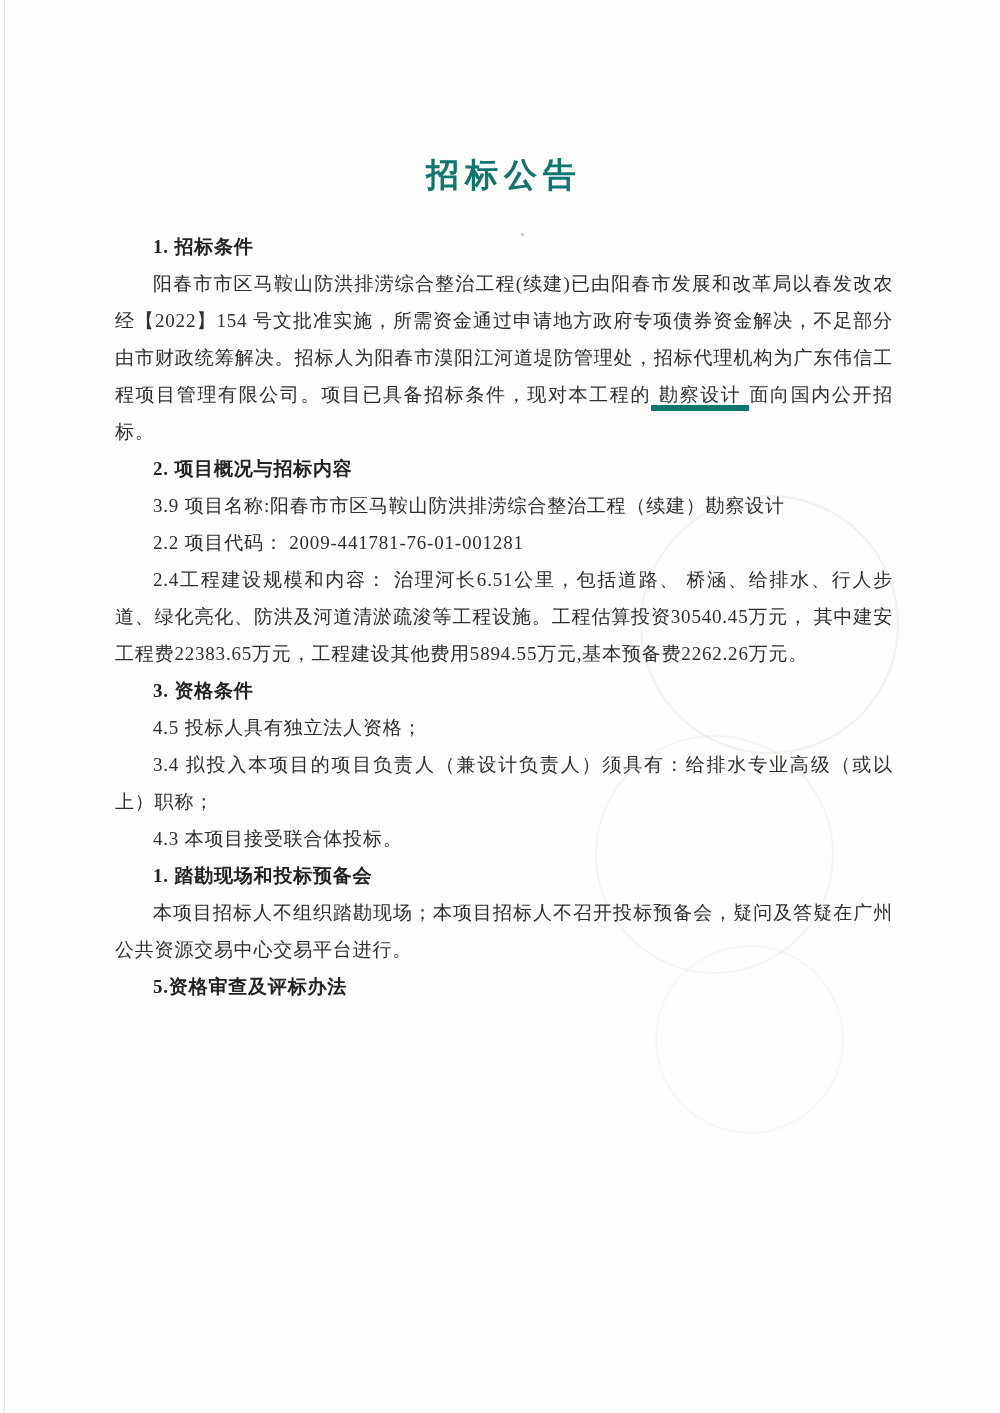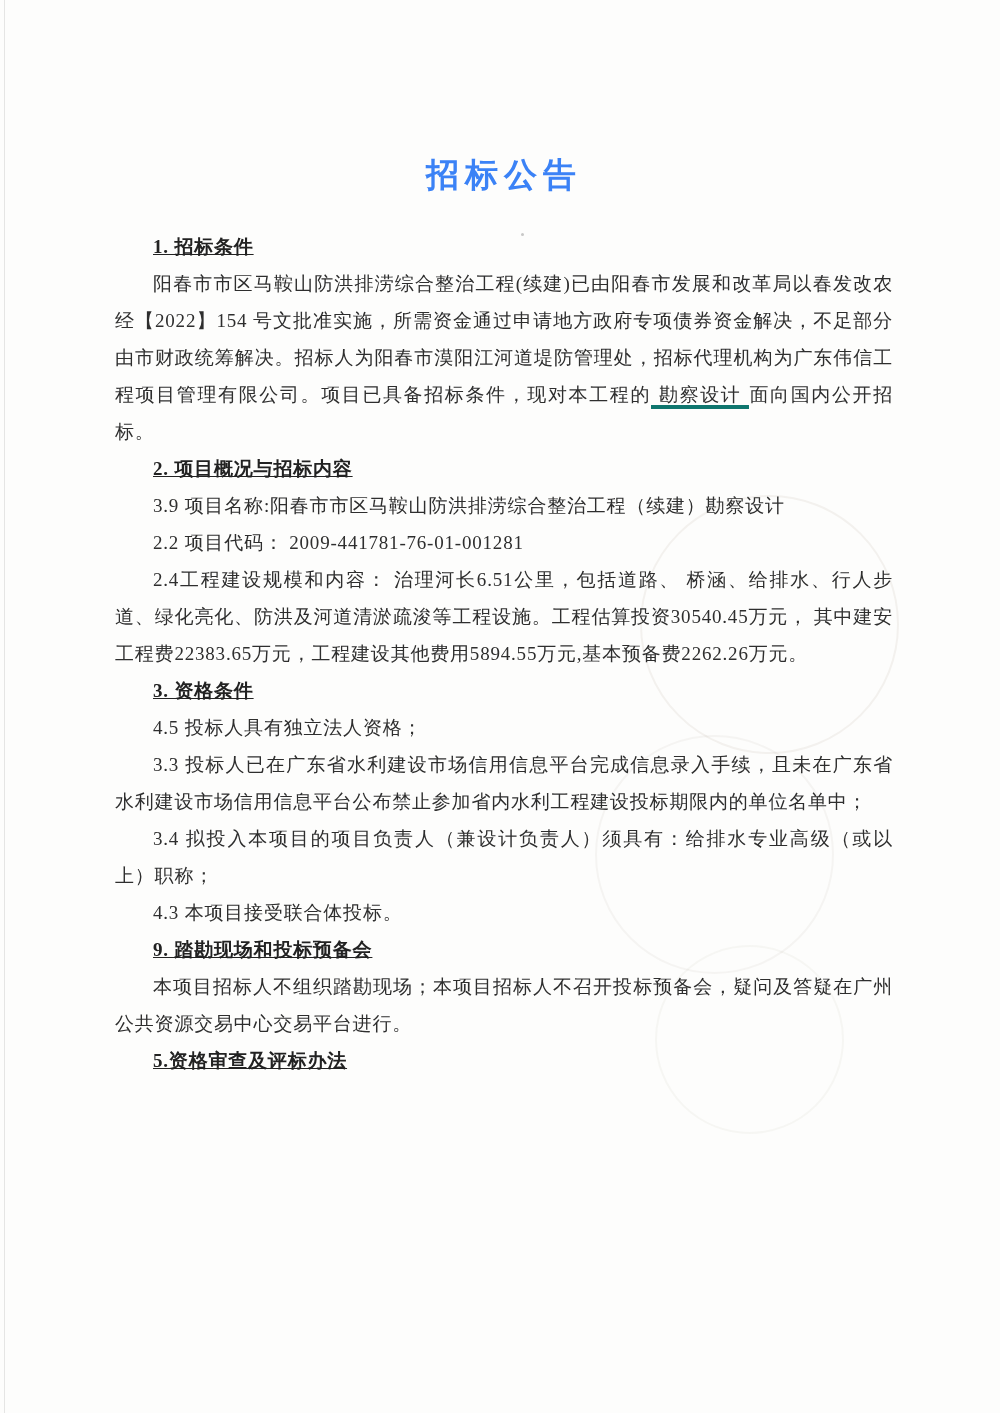--- a/index.html
+++ b/index.html
@@ -35,42 +35,41 @@
   .speck-2 { left: 829px; top: 289px; width: 2px; height: 2px; }
   .content {
     position: absolute;
     left: 115px;
     top: 152px;
     width: 778px;
   }
   .title {
     font-size: 33px;
     font-weight: bold;
-    color: #3b82f6;
+    color: #0f766e;
     text-align: center;
     letter-spacing: 6px;
     margin: 0 0 30px 0;
     line-height: 46px;
   }
   .para, .heading {
     font-size: 19px;
     line-height: 37px;
     letter-spacing: 0.8px;
     margin: 0;
     text-align: justify;
   }
   .heading {
     font-weight: bold;
     text-indent: 2em;
     color: #222222;
-    text-decoration: underline;
   }
   .indent { text-indent: 2em; }
   .u {
-    border-bottom: 4px solid #0f766e;
+    border-bottom: 6px solid #0f766e;
     padding: 0 8px;
   }
 </style>
 </head>
 <body>
 
 <div class="page">
   <div class="scan-edge"></div>
   <div class="seal seal-1"></div>
   <div class="seal seal-2"></div>
@@ -84,22 +83,21 @@
     <p class="heading">1.  招标条件</p>
     <p class="para indent"><span>阳春市市区马鞍山防洪排涝综合整治工程(续建)已由阳春市发展和改革局以春发改农经【2022】154 号文批准实施，所需资金通过申请地方政府专项债券资金解决，不足部分由市财政统筹解决。招标人为阳春市漠阳江河道堤防管理处，招标代理机构为广东伟信工程项目管理有限公司。项目已具备招标条件，现对本工程的</span><span class="u">勘察设计</span><span>面向国内公开招标。</span></p>
 
     <p class="heading">2.  项目概况与招标内容</p>
     <p class="para indent">3.9 项目名称:阳春市市区马鞍山防洪排涝综合整治工程（续建）勘察设计</p>
     <p class="para indent">2.2 项目代码： 2009-441781-76-01-001281</p>
     <p class="para indent">2.4工程建设规模和内容： 治理河长6.51公里，包括道路、 桥涵、给排水、行人步道、绿化亮化、防洪及河道清淤疏浚等工程设施。工程估算投资30540.45万元， 其中建安工程费22383.65万元，工程建设其他费用5894.55万元,基本预备费2262.26万元。</p>
 
     <p class="heading">3.  资格条件</p>
     <p class="para indent">4.5 投标人具有独立法人资格；</p>
-    <p class="para indent">3.3 投标人已在广东省水利建设市场信用信息平台完成信息录入手续，且未在广东省水利建设市场信用信息平台公布禁止参加省内水利工程建设投标期限内的单位名单中；</p>
     <p class="para indent">3.4 拟投入本项目的项目负责人（兼设计负责人）须具有：给排水专业高级（或以上）职称；</p>
     <p class="para indent">4.3 本项目接受联合体投标。</p>
 
-    <p class="heading">9.  踏勘现场和投标预备会</p>
+    <p class="heading">1.  踏勘现场和投标预备会</p>
     <p class="para indent">本项目招标人不组织踏勘现场；本项目招标人不召开投标预备会，疑问及答疑在广州公共资源交易中心交易平台进行。</p>
 
     <p class="heading">5.资格审查及评标办法</p>
   </div>
 </div>
 
 </body></html>

